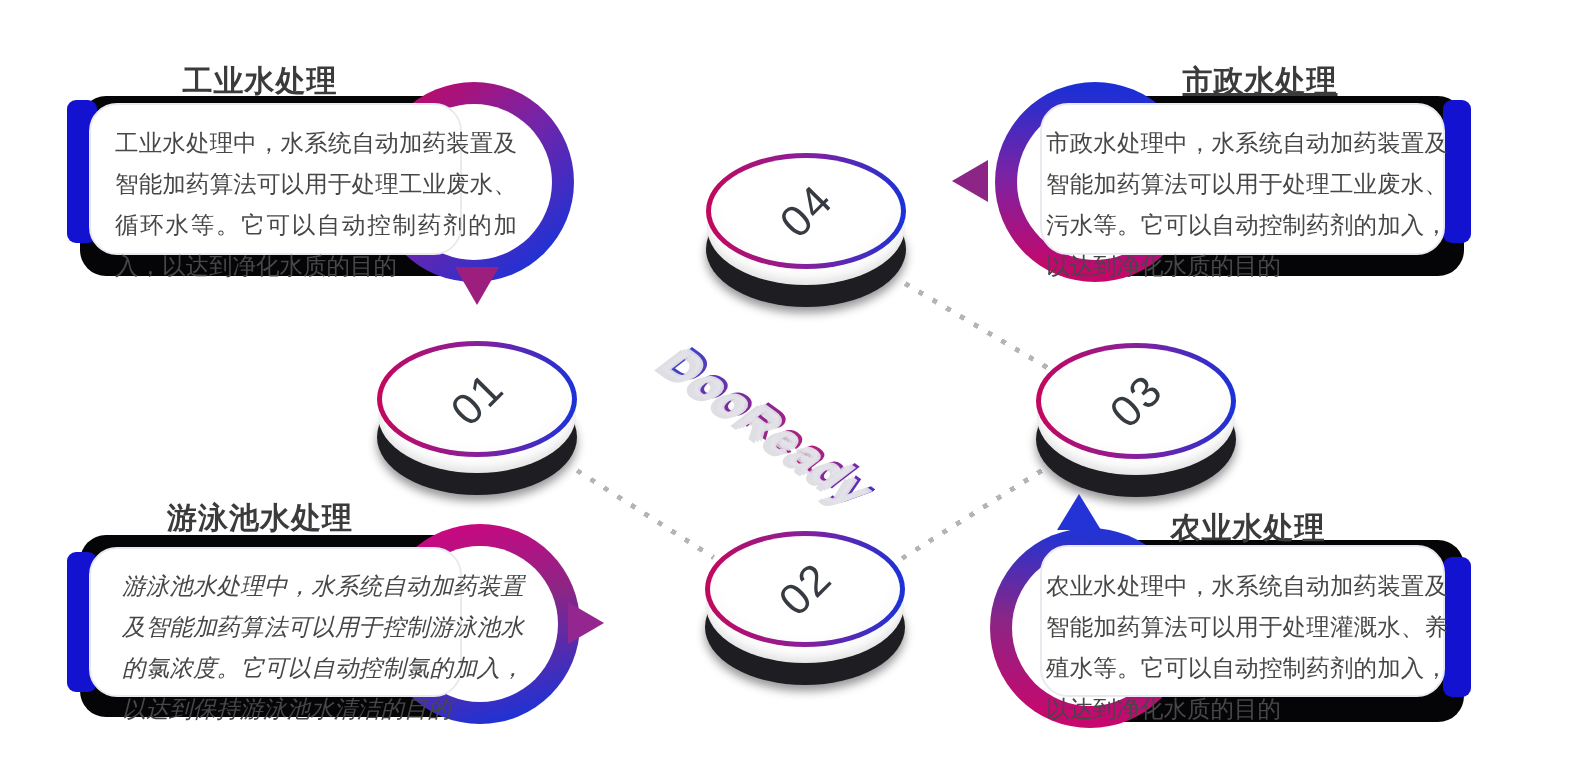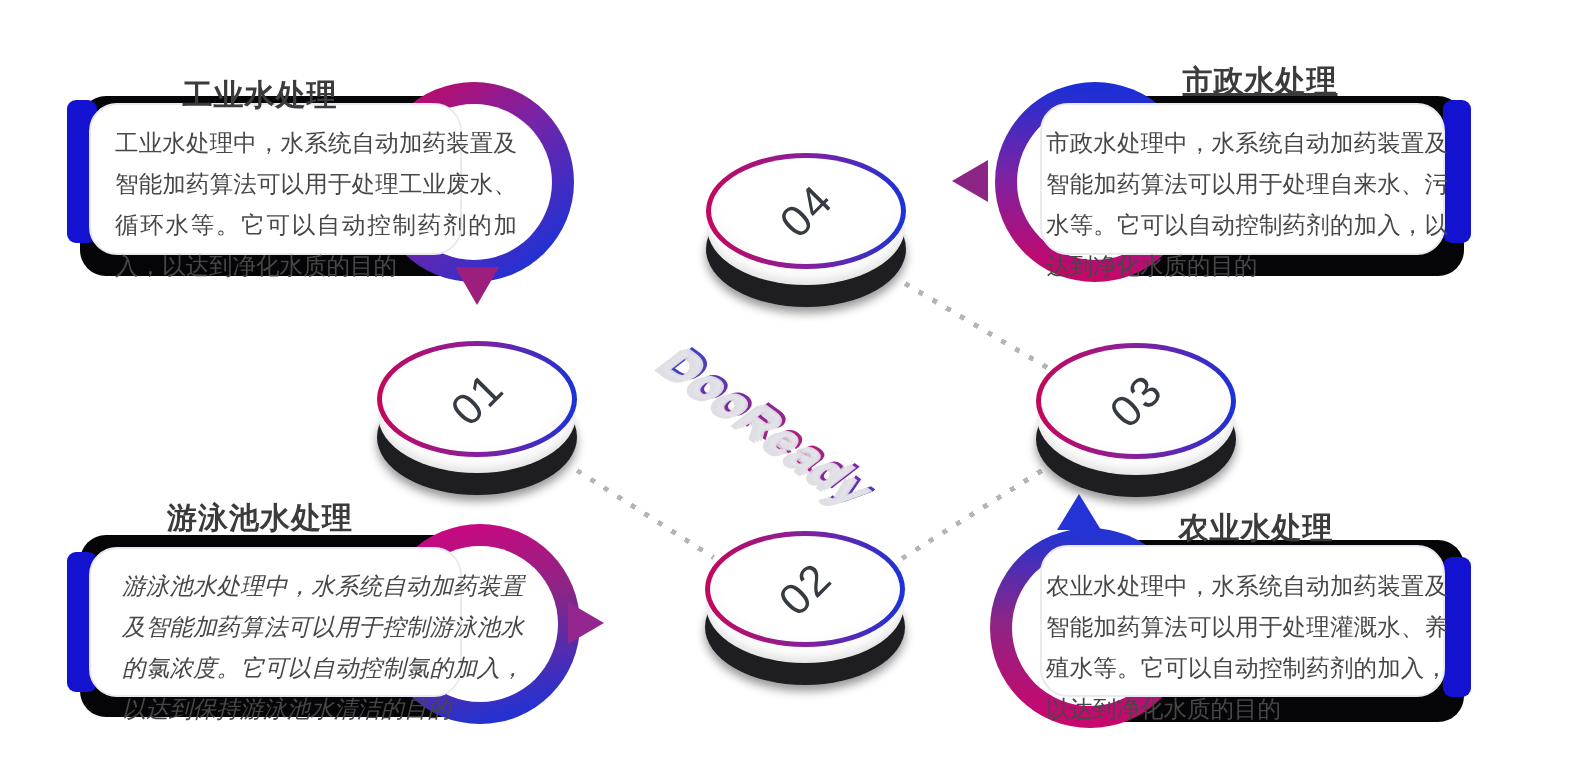--- a/index.html
+++ b/index.html
@@ -77,21 +77,21 @@
   .card .tail { z-index:2; width:0; height:0; }
   .card .box-white {
     z-index:3; background:#ffffff; border:2px solid #e9e9f0; border-radius:28px;
   }
   .card .body {
     z-index:4; font-size:23.5px; line-height:41px; color:#474747; text-align:justify;
   }
 
   
   .card-tl { left:60px; top:55px; width:590px; height:285px; }
-  .card-tl .title { left:0; top:6px; width:400px;margin-top:14px; }
+  .card-tl .title { left:0; top:6px; width:400px; }
   .card-tl .panel-black { left:20px; top:41px; width:392px; height:180px; }
   .card-tl .strip-blue { left:7px; top:45px; width:30px; height:143px; }
   .card-tl .bubble-circle { left:314px; top:27px;
     background:linear-gradient(140deg,#c40862 8%,#7a23a4 45%,#1d32d6 88%); }
   .card-tl .tail { left:395px; top:212px;
     border-left:22px solid transparent; border-right:22px solid transparent;
     border-top:38px solid #9c1f7e; }
   .card-tl .box-white { left:29px; top:48px; width:373px; height:152px; }
   .card-tl .body { left:55px; top:68px; width:402px; }
 
@@ -116,21 +116,21 @@
   .card-bl .bubble-circle { left:320px; top:34px;
     background:linear-gradient(165deg,#cb0780 8%,#8c2585 45%,#1d32d6 92%); }
   .card-bl .tail { left:508px; top:112px;
     border-top:21px solid transparent; border-bottom:21px solid transparent;
     border-left:36px solid #93278f; }
   .card-bl .box-white { left:29px; top:57px; width:373px; height:150px; }
   .card-bl .body { left:62px; top:76px; width:402px;font-style:italic; }
 
   
   .card-br { left:940px; top:490px; width:600px; height:294px; }
-  .card-br .title { left:116px; top:18px; width:400px;text-align:center; }
+  .card-br .title { left:108px; top:18px; width:400px;text-align:center; }
   .card-br .panel-black { left:132px; top:50px; width:392px; height:182px; }
   .card-br .strip-blue { left:503px; top:67px; width:28px; height:140px; }
   .card-br .bubble-circle { left:50px; top:38px;
     background:linear-gradient(185deg,#2433d2 8%,#8c2585 50%,#c7086e 92%); }
   .card-br .tail { left:117px; top:4px;
     border-left:22px solid transparent; border-right:22px solid transparent;
     border-bottom:36px solid #2433d6; }
   .card-br .box-white { left:100px; top:55px; width:405px; height:152px; }
   .card-br .body { left:106px; top:76px; width:402px; }
 </style>
@@ -186,21 +186,21 @@
     <div class="body">工业水处理中，水系统自动加药装置及智能加药算法可以用于处理工业废水、循环水等。它可以自动控制药剂的加入，以达到净化水质的目的</div>
   </div>
 
   <div class="card card-tr">
     <div class="title">市政水处理</div>
     <div class="panel-black"></div>
     <div class="strip-blue"></div>
     <div class="bubble-circle"></div>
     <div class="tail"></div>
     <div class="box-white"></div>
-    <div class="body">市政水处理中，水系统自动加药装置及智能加药算法可以用于处理自来水、污水等。它可以自动控制药剂的加入，以达到净化水质的目的</div>
+    <div class="body">市政水处理中，水系统自动加药装置及智能加药算法可以用于处理工业废水、污水等。它可以自动控制药剂的加入，以达到净化水质的目的</div>
   </div>
 
   <div class="card card-bl">
     <div class="title">游泳池水处理</div>
     <div class="panel-black"></div>
     <div class="strip-blue"></div>
     <div class="bubble-circle"></div>
     <div class="tail"></div>
     <div class="box-white"></div>
     <div class="body">游泳池水处理中，水系统自动加药装置及智能加药算法可以用于控制游泳池水的氯浓度。它可以自动控制氯的加入，以达到保持游泳池水清洁的目的</div>

